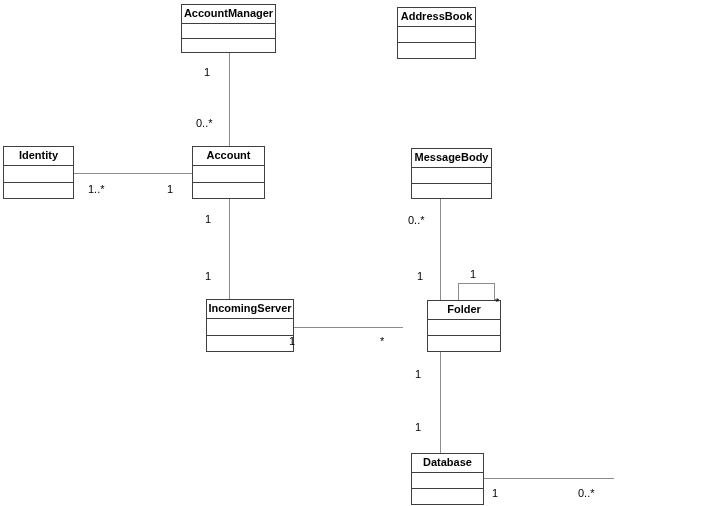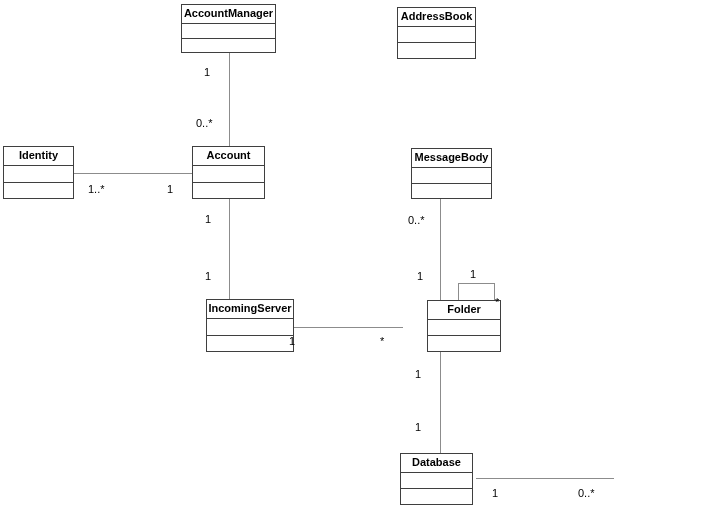--- a/index.html
+++ b/index.html
@@ -79,21 +79,21 @@
     <div class="uml-class" style="left: 184px; top: 299px; width: 88px; height: 53px; margin-left: 22px;">
       <div class="uml-title">IncomingServer</div>
       <div class="uml-comp mid"></div>
       <div class="uml-comp"></div>
     </div>
     <div class="uml-class" style="left: 427px; top: 300px; width: 74px; height: 52px;">
       <div class="uml-title">Folder</div>
       <div class="uml-comp mid"></div>
       <div class="uml-comp"></div>
     </div>
-    <div class="uml-class" style="left: 400px; top: 453px; width: 73px; height: 52px;">
+    <div class="uml-class" style="left: 411px; top: 453px; width: 73px; height: 52px;">
       <div class="uml-title">Database</div>
       <div class="uml-comp mid"></div>
       <div class="uml-comp"></div>
     </div>
     <div class="edge" style="left: 229px; top: 53px; width: 1px; height: 93px;"></div>
     <span class="mult" style="left: 204px; top: 67px;">1</span>
     <span class="mult" style="left: 196px; top: 118px;">0..*</span>
     <div class="edge" style="left: 74px; top: 173px; width: 118px; height: 1px;"></div>
     <span class="mult" style="left: 88px; top: 184px;">1..*</span>
     <span class="mult" style="left: 167px; top: 184px;">1</span>

